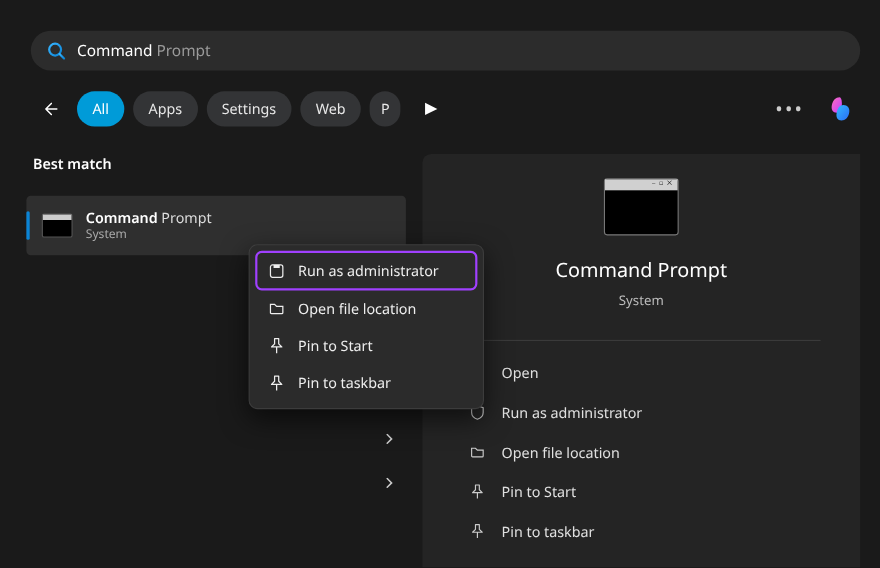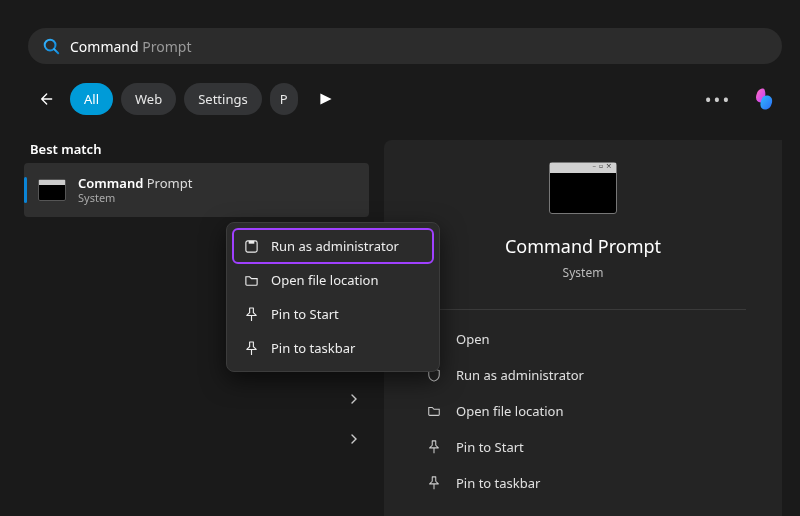--- a/index.html
+++ b/index.html
@@ -74,21 +74,21 @@
   }
 
   
   .left-col {
     position: absolute;
     left: 24px; top: 140px;
     width: 345px;
   }
   .section-label {
     font-size: 13px; font-weight: 600; color: #fff;
-    margin-bottom: 5px;
+    margin-bottom: 20px;
     padding-left: 6px;
   }
   .result-card {
     width: 345px; height: 54px;
     background: #2f2f2f;
     border-radius: 4px;
     display: flex; align-items: center;
     padding: 0 10px 0 0;
     position: relative;
     cursor: pointer;
@@ -233,24 +233,27 @@
 <div class="filters">
   <div class="back-btn">
     <svg width="20" height="20" viewBox="0 0 24 24">
         <path d="M14 6 L8 12 L14 18 M8 12 H20" fill="none" stroke="#fff" stroke-width="1.6" stroke-linecap="round" stroke-linejoin="round"></path>
       </svg>
   </div>
   <div class="pill active">
       <span>All</span>
     </div>
   <div class="pill">
-      <span>Web</span>
+      <span>Apps</span>
     </div>
   <div class="pill">
       <span>Settings</span>
+    </div>
+  <div class="pill">
+      <span>Web</span>
     </div>
   <div class="pill narrow">
       <span>P</span>
     </div>
   <div class="play-btn">
     <svg width="14" height="14" viewBox="0 0 10 10">
         <path d="M1 1 L9 5 L1 9 Z" fill="#fff"></path>
       </svg>
   </div>
   <div class="spacer"></div>

